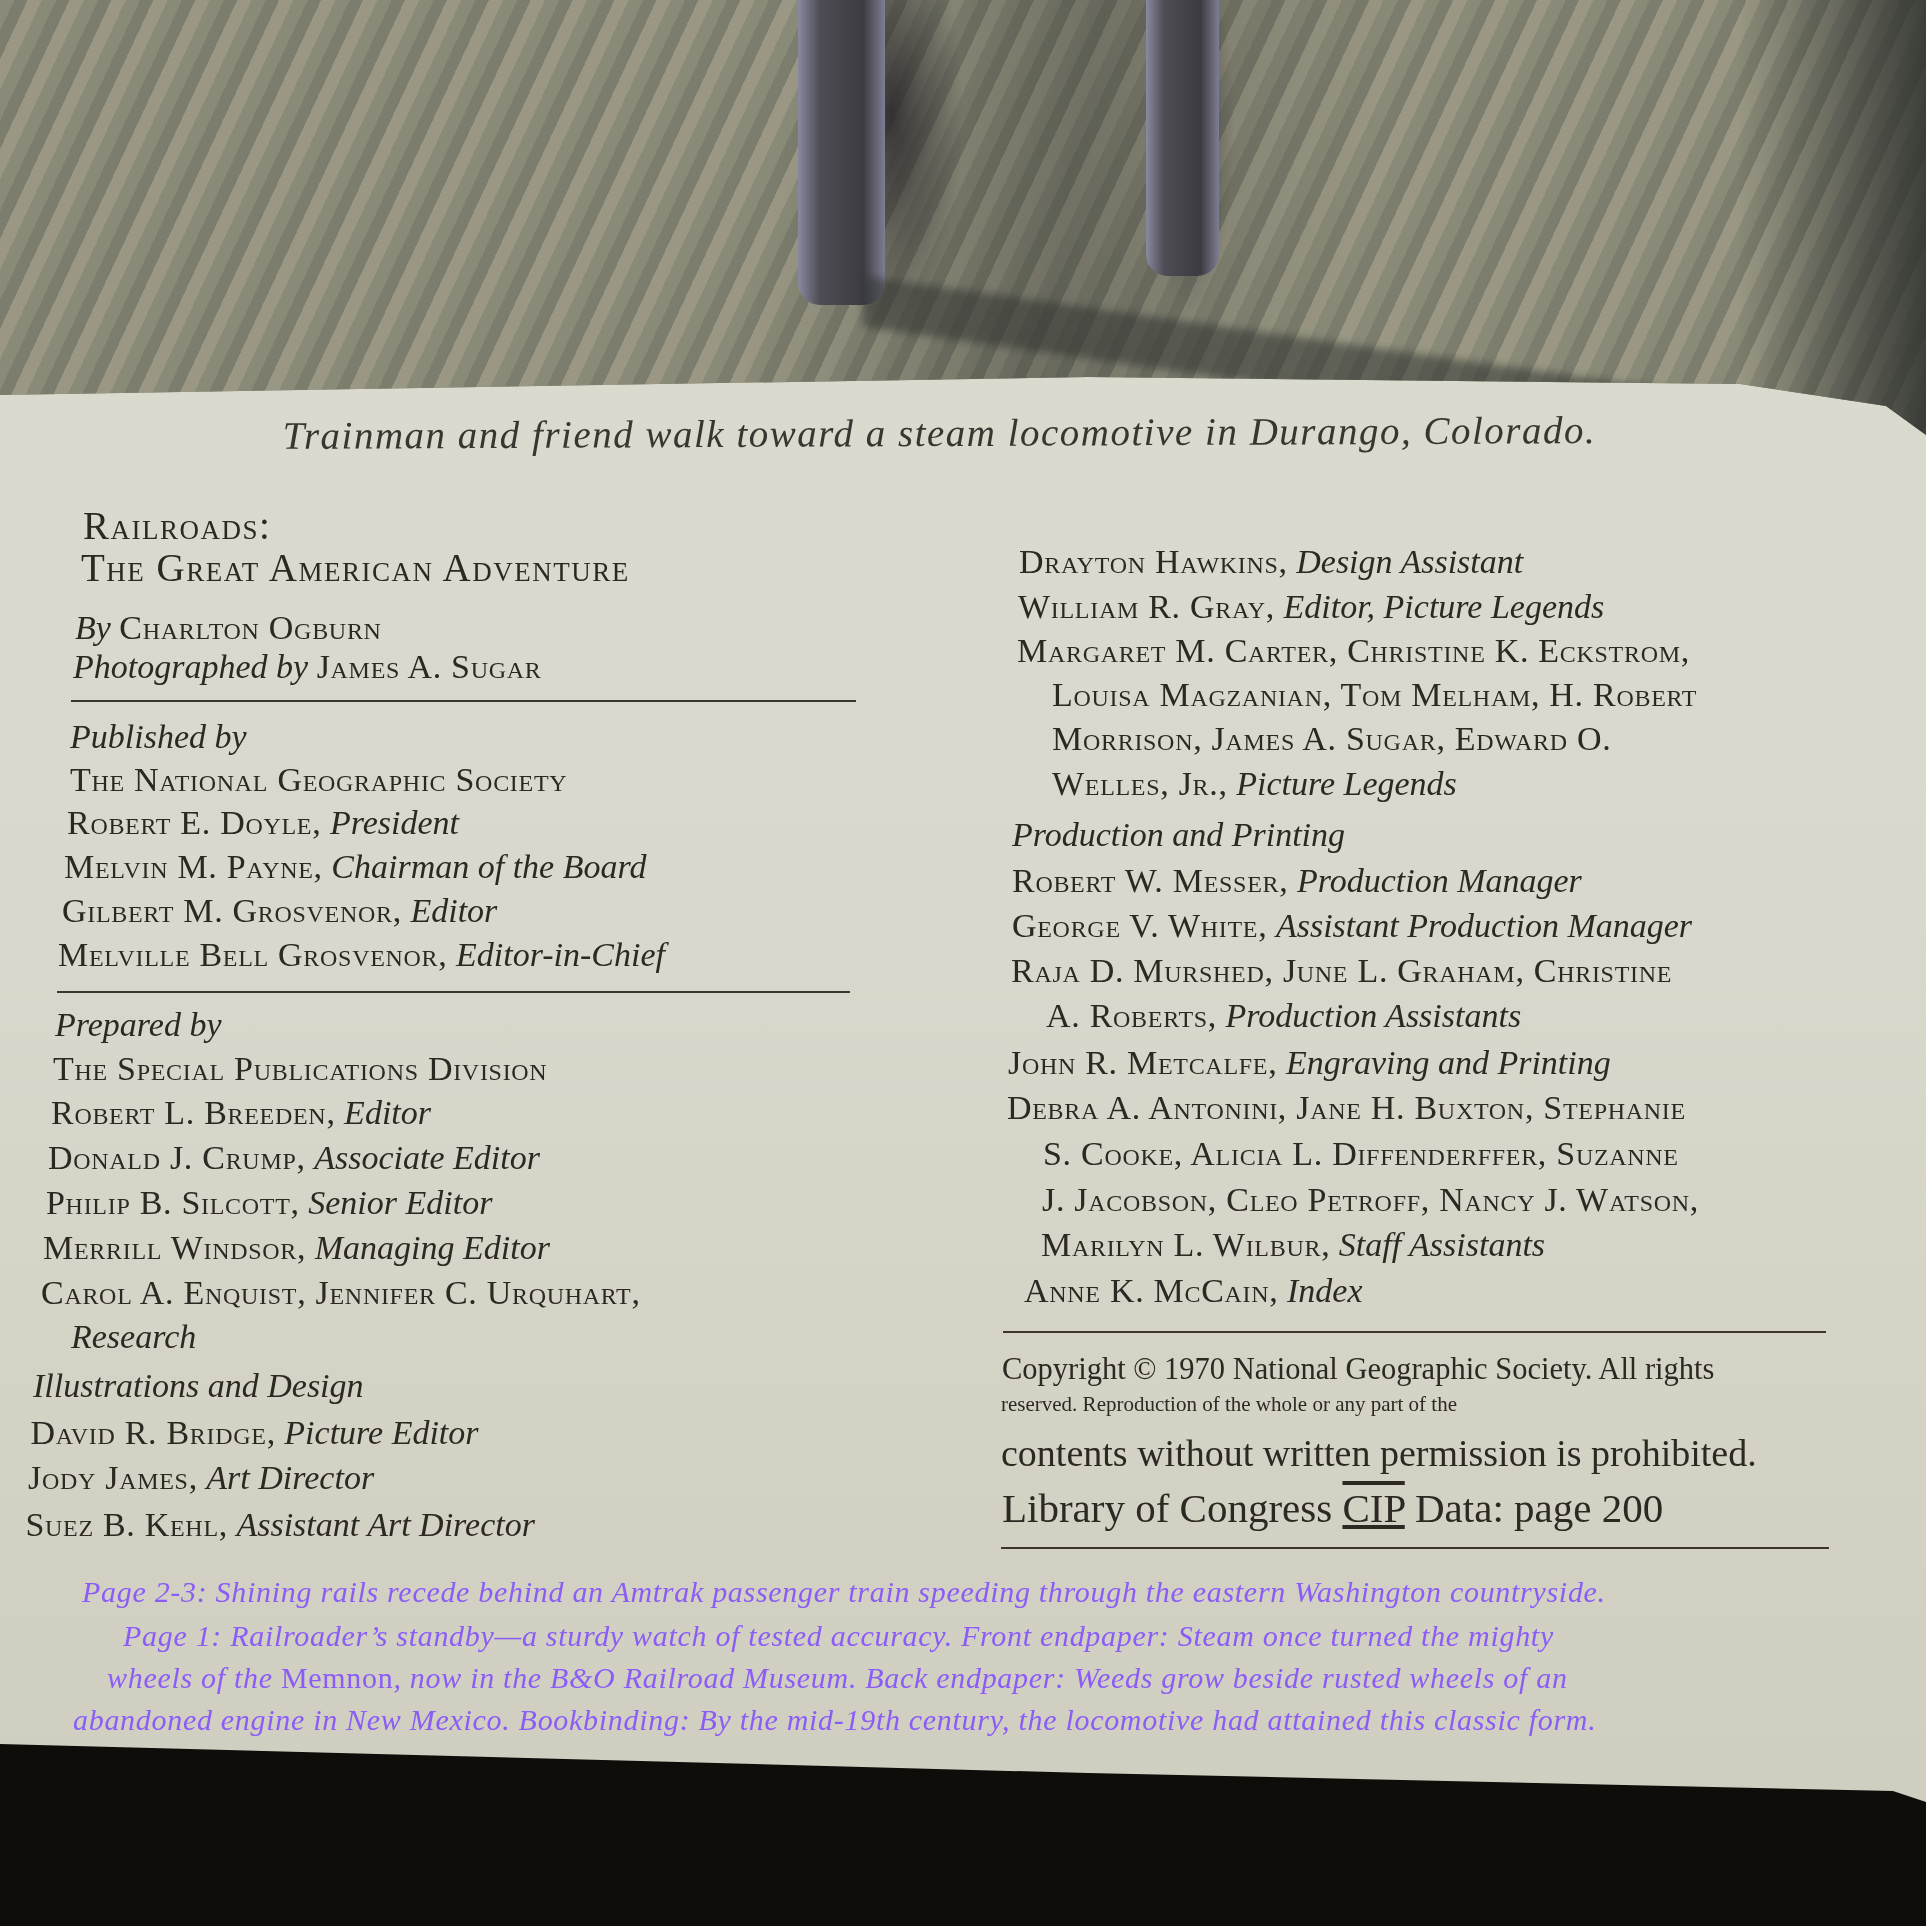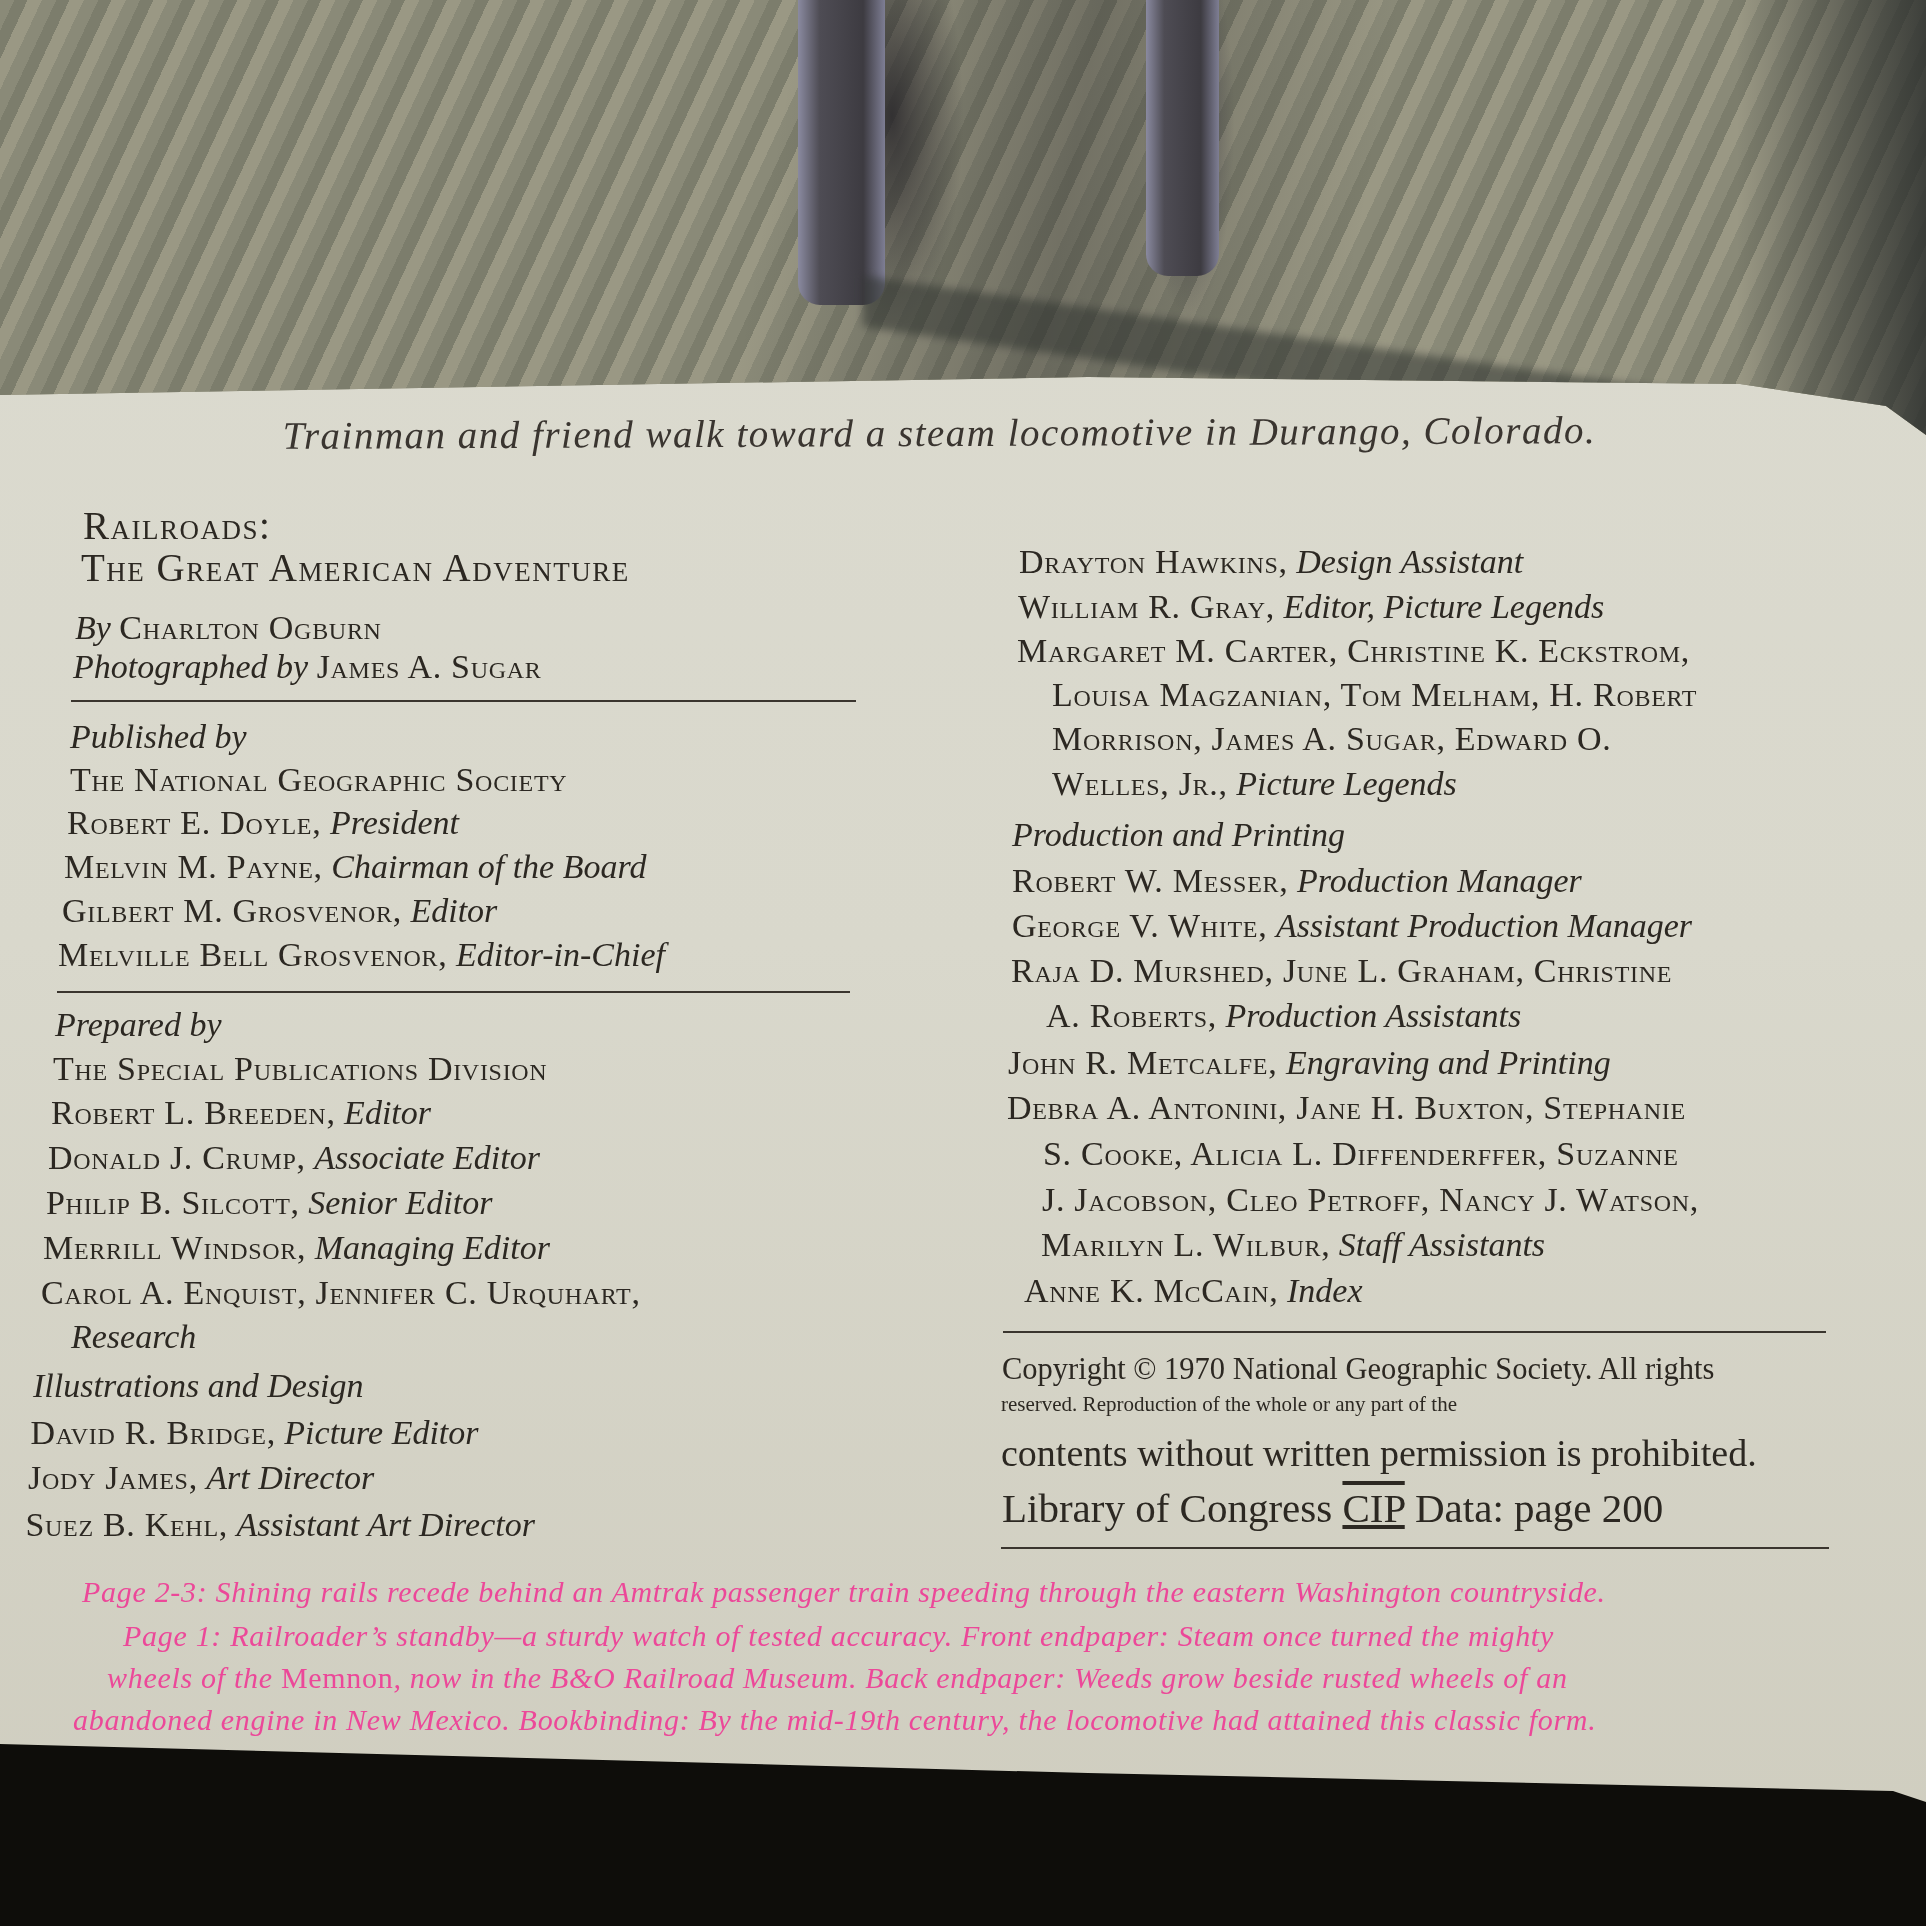--- a/index.html
+++ b/index.html
@@ -40,21 +40,21 @@
     position:absolute; left:196px; top:410px; width:1487px;
     font-style:italic; font-size:39px; letter-spacing:1.5px; color:#3a3530;
     text-align:center; transform:rotate(-0.25deg);
   }
   .line { position:absolute; white-space:nowrap; font-size:34px; line-height:1; }
   .sc { font-variant:small-caps; letter-spacing:0.7px; }
   .it { font-style:italic; }
   .title { font-size:39px; font-variant:small-caps; letter-spacing:1.5px; }
   .rule { position:absolute; height:1.5px; background:#3a352e; }
   .bottom-cap {
-    position:absolute; font-style:italic; font-size:30px; letter-spacing:0.7px; color:#ec4899;
+    position:absolute; font-style:italic; font-size:30px; letter-spacing:0.7px; color:#8b5cf6;
     white-space:nowrap;
   }
   .cip { text-decoration:overline underline; }
 </style>
 </head>
 <body>
 
 <div class="page"></div>
 
 <div class="photo">

